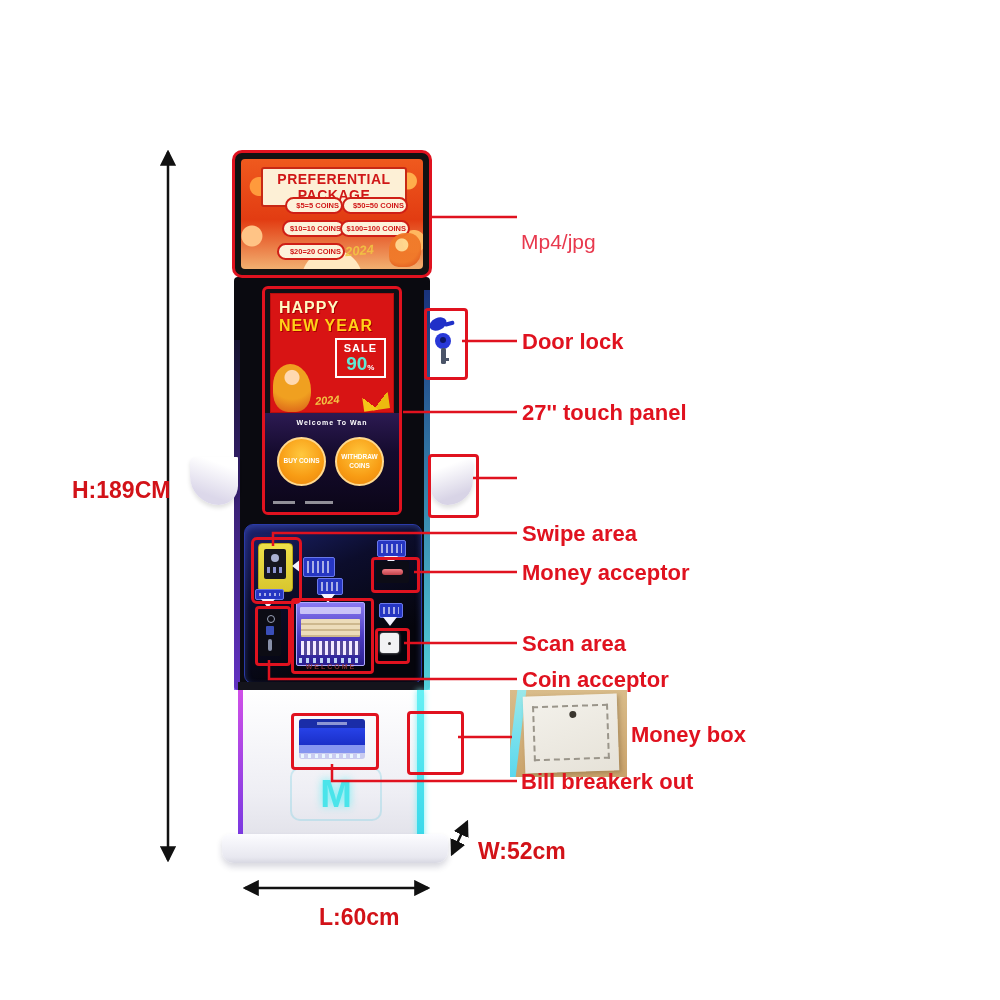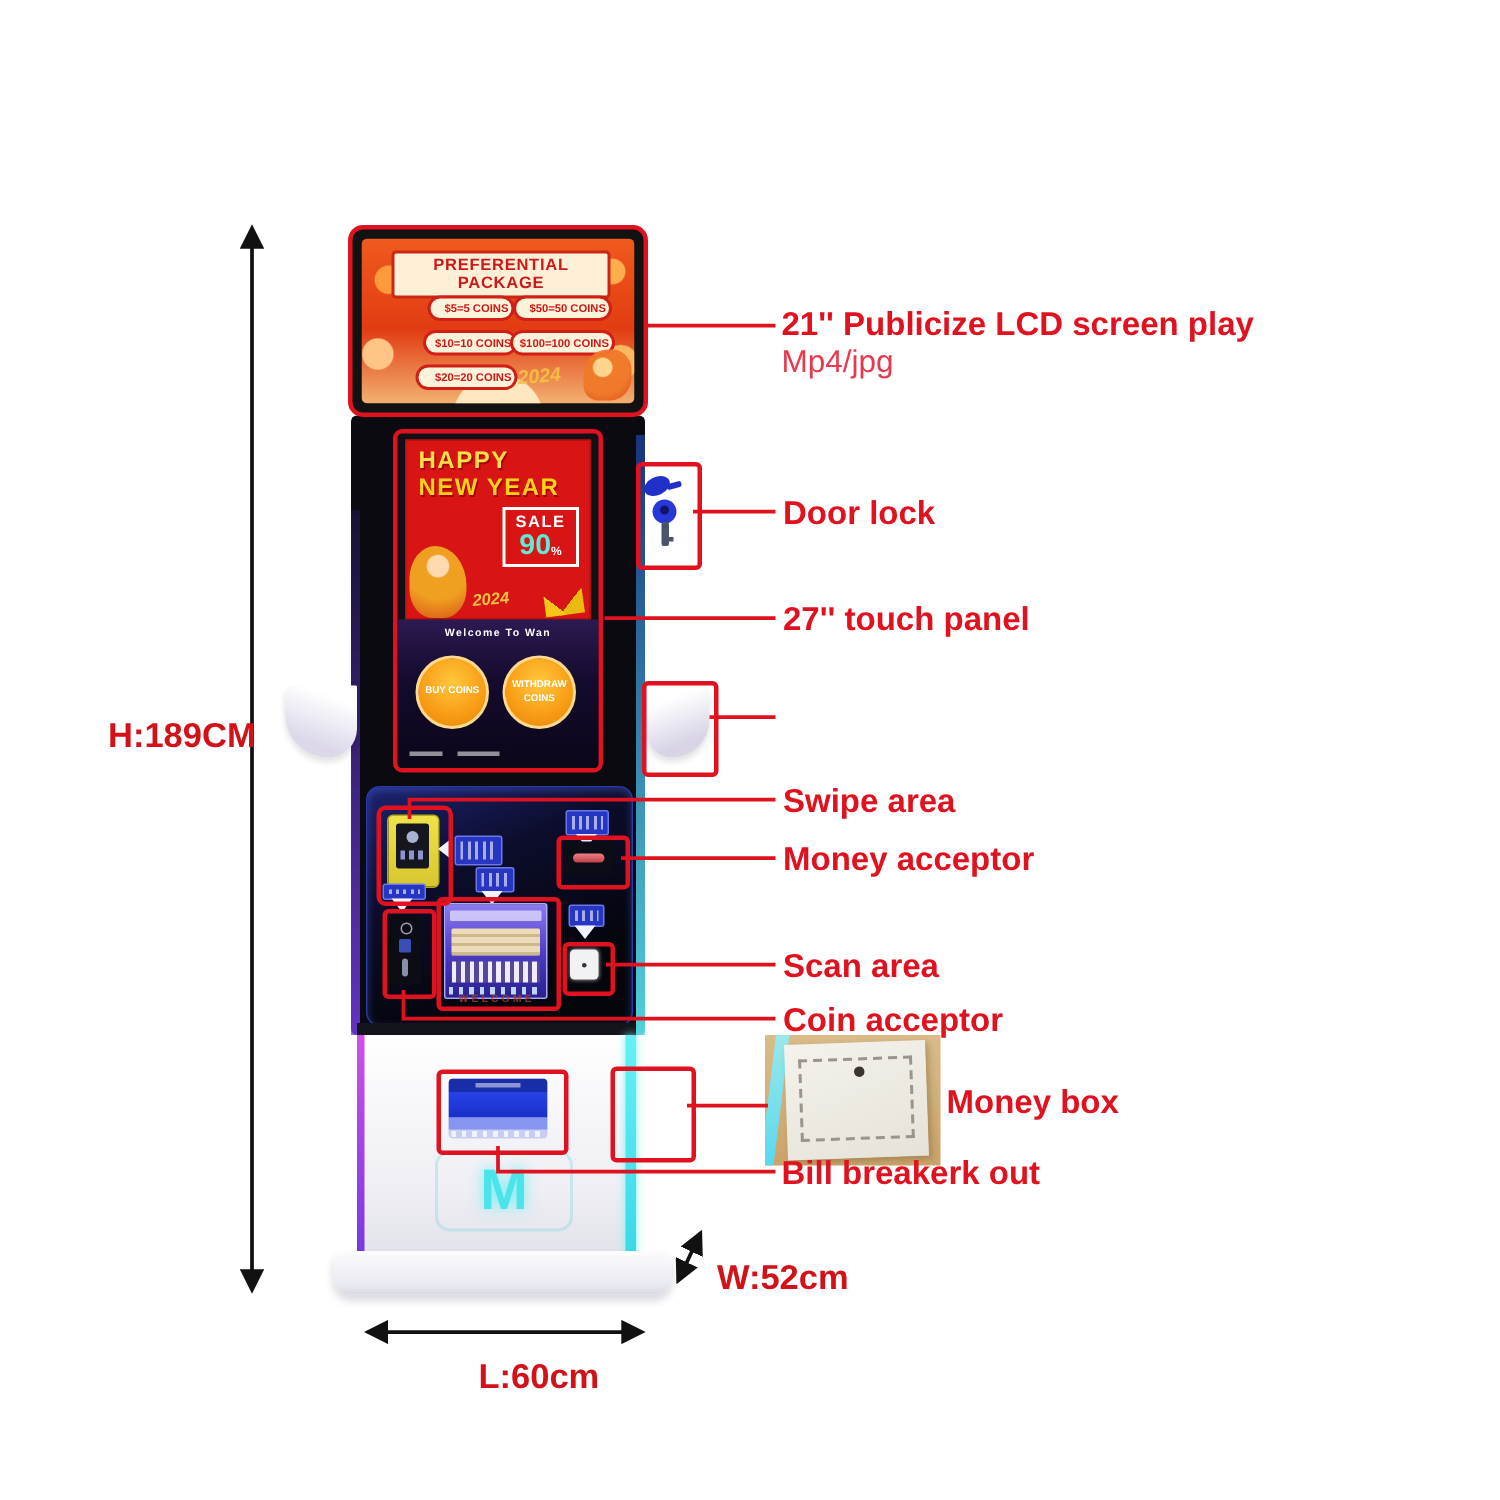--- a/index.html
+++ b/index.html
@@ -42,36 +42,36 @@
   <div class="abs" style="left:232px;top:150px;width:200px;height:128px;background:#121212;border:3px solid #e0121f;border-radius:10px;box-sizing:border-box;">
     <div class="abs" style="left:6px;top:6px;right:6px;bottom:6px;border-radius:4px;overflow:hidden;
                 background:
                   radial-gradient(circle at 10% 25%, #ff9a3c 0 9px, transparent 10px),
                   radial-gradient(circle at 92% 20%, #ffae4c 0 8px, transparent 9px),
                   radial-gradient(circle at 6% 70%, #ffc486 0 10px, transparent 11px),
                   radial-gradient(circle at 95% 75%, #ffb860 0 11px, transparent 12px),
                   radial-gradient(circle at 50% 110%, #ffe8c0 0 30px, transparent 31px),
                   linear-gradient(180deg,#ef5a1e 0%,#e23c12 55%,#f2b070 100%);">
       <div class="abs" style="left:11%;top:8px;width:78%;background:#fdf0d6;border:2px solid #c82814;border-radius:3px;
-                  color:#d01818;font-weight:bold;font-size:11px;letter-spacing:.5px;text-align:center;padding:2px 0;">PREFERENTIAL PACKAGE</div>
+                  color:#d01818;font-weight:bold;font-size:14px;letter-spacing:.5px;text-align:center;padding:2px 0;">PREFERENTIAL PACKAGE</div>
       <div class="pill" style="left:44px;top:38px;width:50px;">$5=5 COINS</div>
       <div class="pill" style="left:101px;top:38px;width:58px;">$50=50 COINS</div>
       <div class="pill" style="left:41px;top:61px;width:55px;">$10=10 COINS</div>
       <div class="pill" style="left:99px;top:61px;width:62px;">$100=100 COINS</div>
       <div class="pill" style="left:36px;top:84px;width:60px;">$20=20 COINS</div>
       <div class="abs gold-script" style="left:104px;top:84px;font-size:13px;opacity:.9;">2024</div>
       <div class="abs" style="right:2px;bottom:2px;width:32px;height:34px;border-radius:50% 40% 45% 30%;
                   background:radial-gradient(circle at 40% 35%,#ffd890 0 6px,#f07828 7px 60%,#d84818 100%);opacity:.95;"></div>
     </div>
   </div>
 
   <div class="abs" style="left:262px;top:286px;width:140px;height:229px;background:#101016;border:3px solid #e0121f;border-radius:6px;box-sizing:border-box;overflow:hidden;">
 
     <div class="abs" style="left:5px;top:4px;width:122px;height:118px;background:#d81414;border:1px solid #b80d0d;overflow:hidden;">
-      <div class="abs" style="left:8px;top:5px;color:#fde047;font-weight:bold;font-size:16px;letter-spacing:1px;text-shadow:1px 1px 0 #a00;">HAPPY</div>
+      <div class="abs" style="left:8px;top:5px;color:#fef9c3;font-weight:bold;font-size:16px;letter-spacing:1px;text-shadow:1px 1px 0 #a00;">HAPPY</div>
       <div class="abs" style="left:8px;top:23px;color:#ffd118;font-weight:bold;font-size:16px;letter-spacing:1px;text-shadow:1px 1px 0 #a00;">NEW YEAR</div>
       <div class="abs" style="right:7px;top:44px;border:2px solid #ffffff;padding:2px 7px 3px 7px;text-align:center;">
         <div style="color:#ffffff;font-weight:bold;font-size:11px;letter-spacing:1px;">SALE</div>
         <div style="display:flex;align-items:flex-end;justify-content:center;">
           <span style="color:#5eead4;font-weight:bold;font-size:19px;line-height:1;">90</span>
           <span style="color:#ffffff;font-weight:bold;font-size:8px;line-height:1.4;">%</span>
         </div>
       </div>
       <div class="abs" style="left:2px;bottom:0px;width:38px;height:48px;border-radius:45% 55% 40% 40%;
                   background:radial-gradient(circle at 50% 28%,#ffd9b0 0 7px,#f0a020 8px 55%,#d85818 100%);"></div>
@@ -209,21 +209,20 @@
       <path d="M473 478 H517"></path>
       <path d="M273 546 V533 H517"></path>
       <path d="M414 572 H517"></path>
       <path d="M404 643 H517"></path>
       <path d="M269 660 V679 H517"></path>
       <path d="M458 737 H512"></path>
       <path d="M332 764 V781 H517"></path>
     </g>
   </svg>
 
-  <div class="ann" style="left:521px;top:204px;">21'' Publicize LCD screen play</div>
   <div class="ann-sub" style="left:521px;top:230px;">Mp4/jpg</div>
   <div class="ann" style="left:522px;top:330px;">Door lock</div>
   <div class="ann" style="left:522px;top:401px;">27'' touch panel</div>
   <div class="ann" style="left:522px;top:522px;">Swipe area</div>
   <div class="ann" style="left:522px;top:561px;">Money acceptor</div>
   <div class="ann" style="left:522px;top:632px;">Scan area</div>
   <div class="ann" style="left:522px;top:668px;">Coin acceptor</div>
   <div class="ann" style="left:631px;top:723px;">Money box</div>
   <div class="ann" style="left:521px;top:770px;">Bill breakerk out</div>
 

